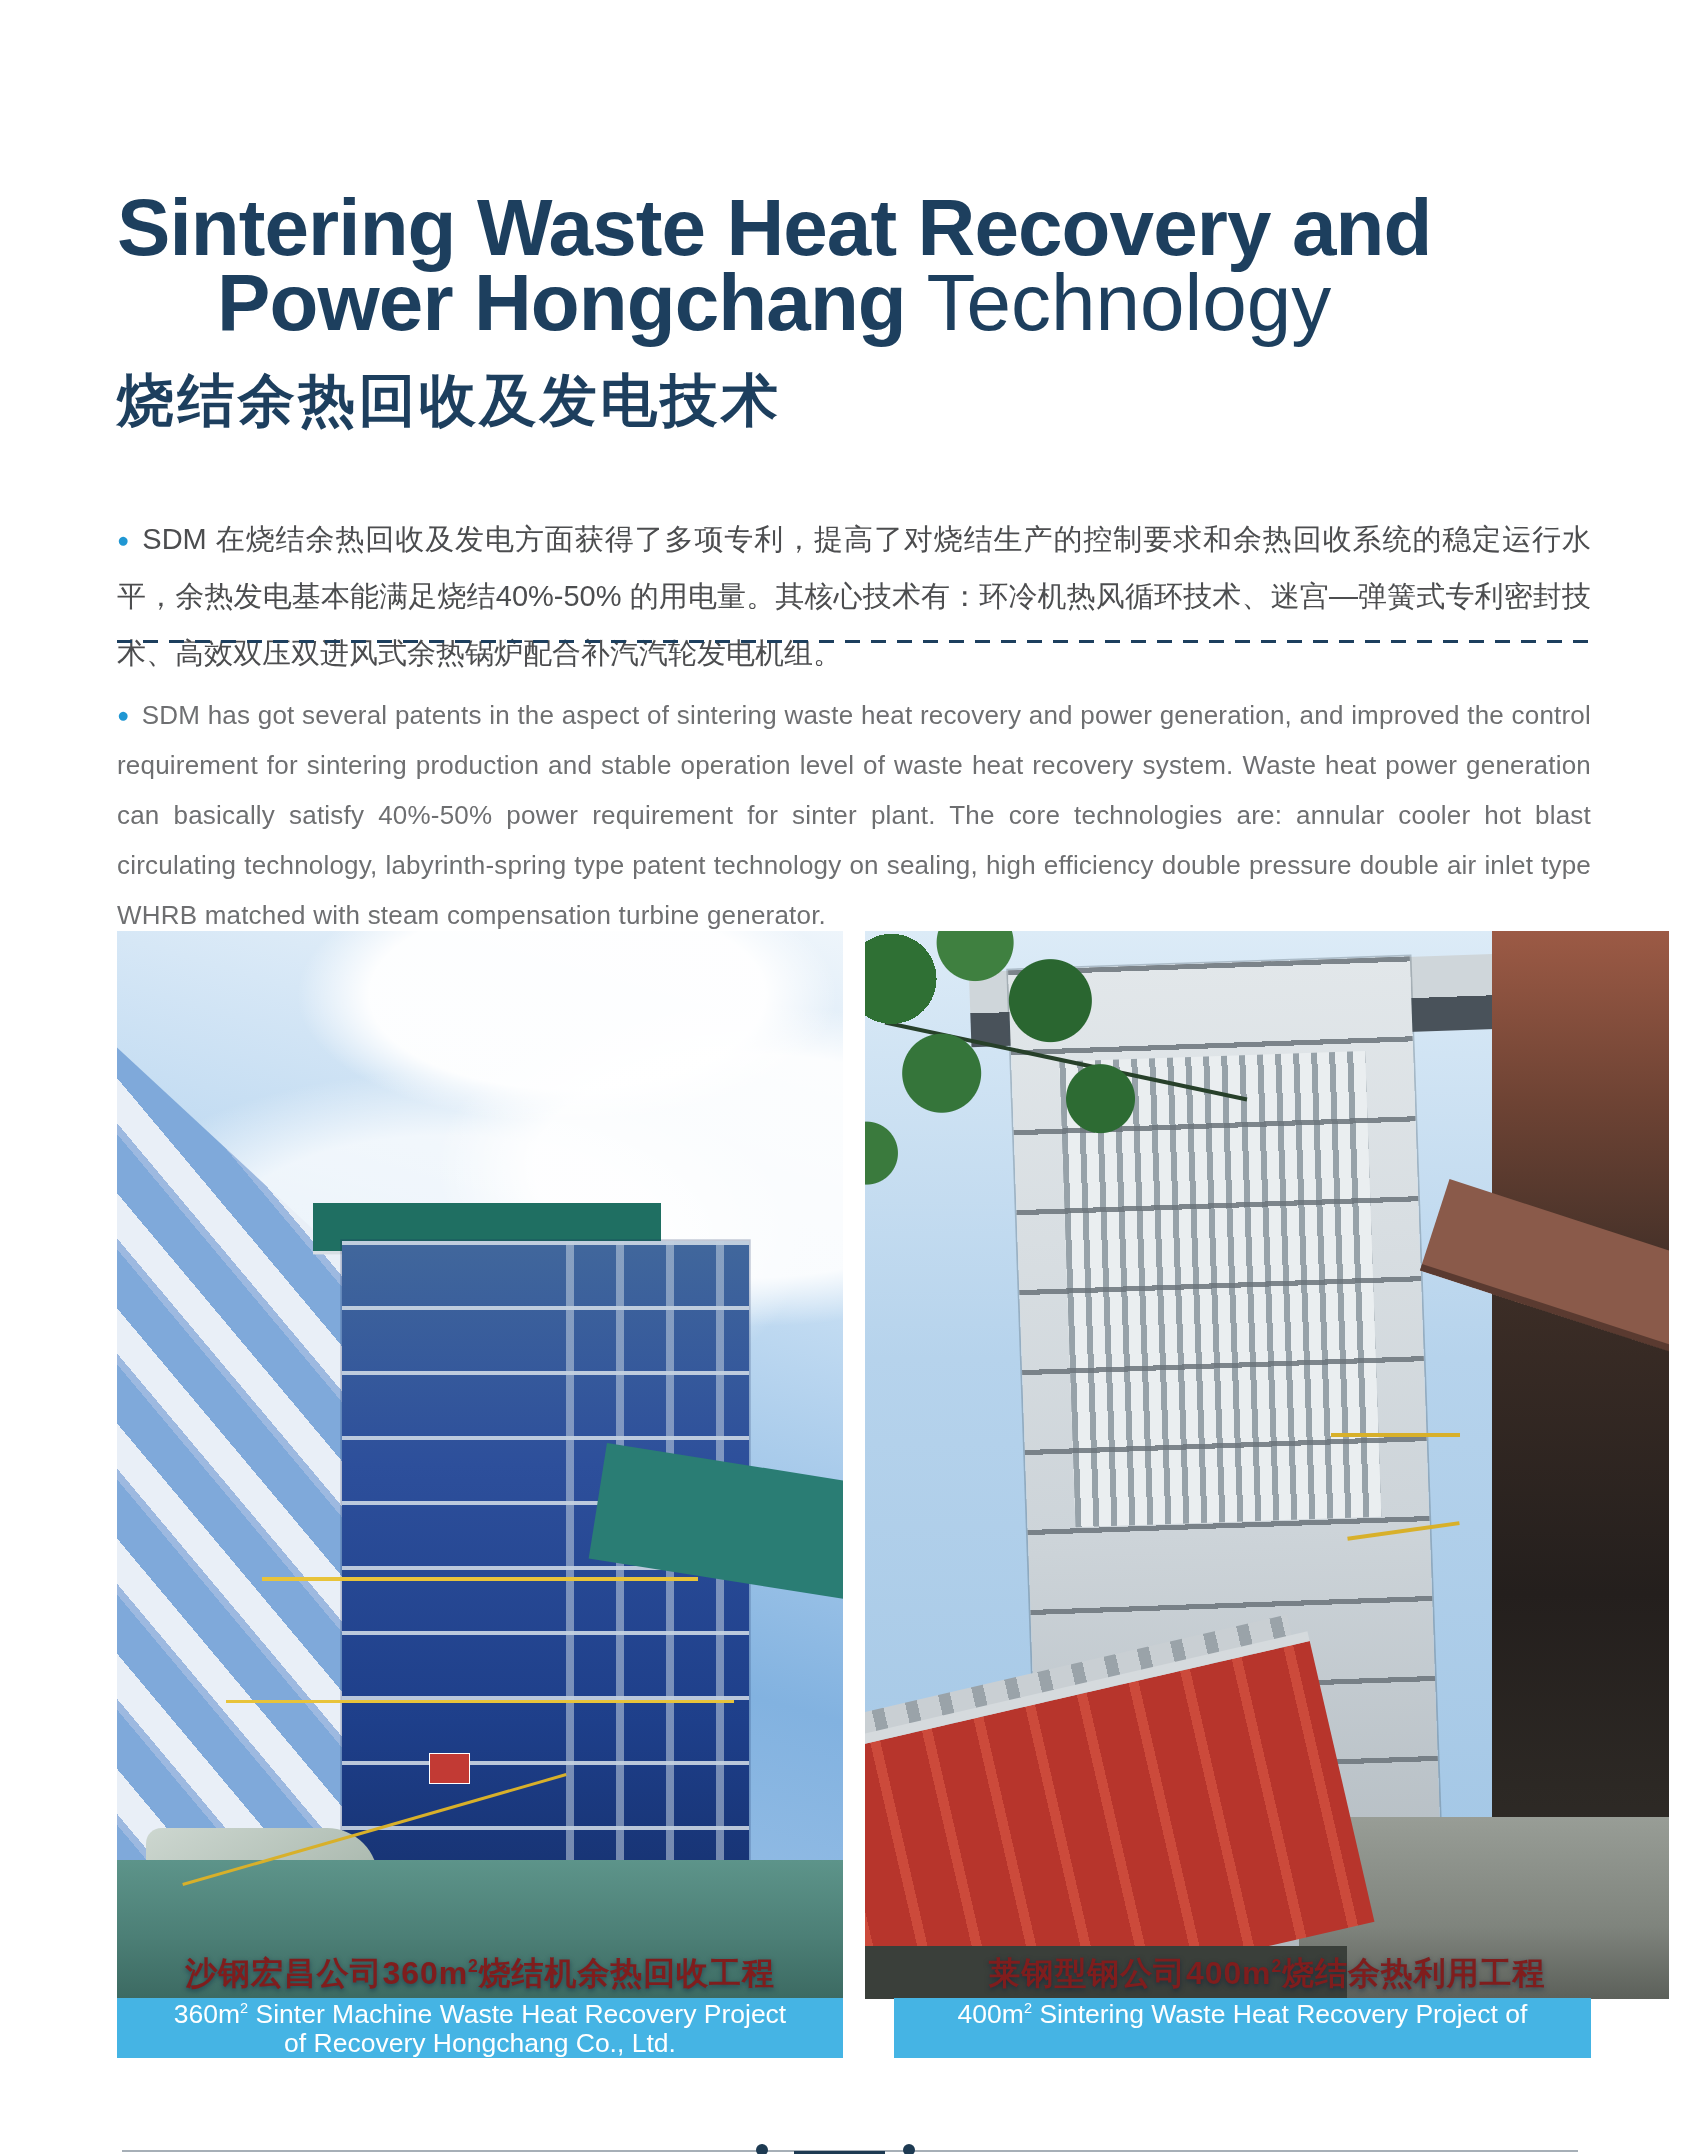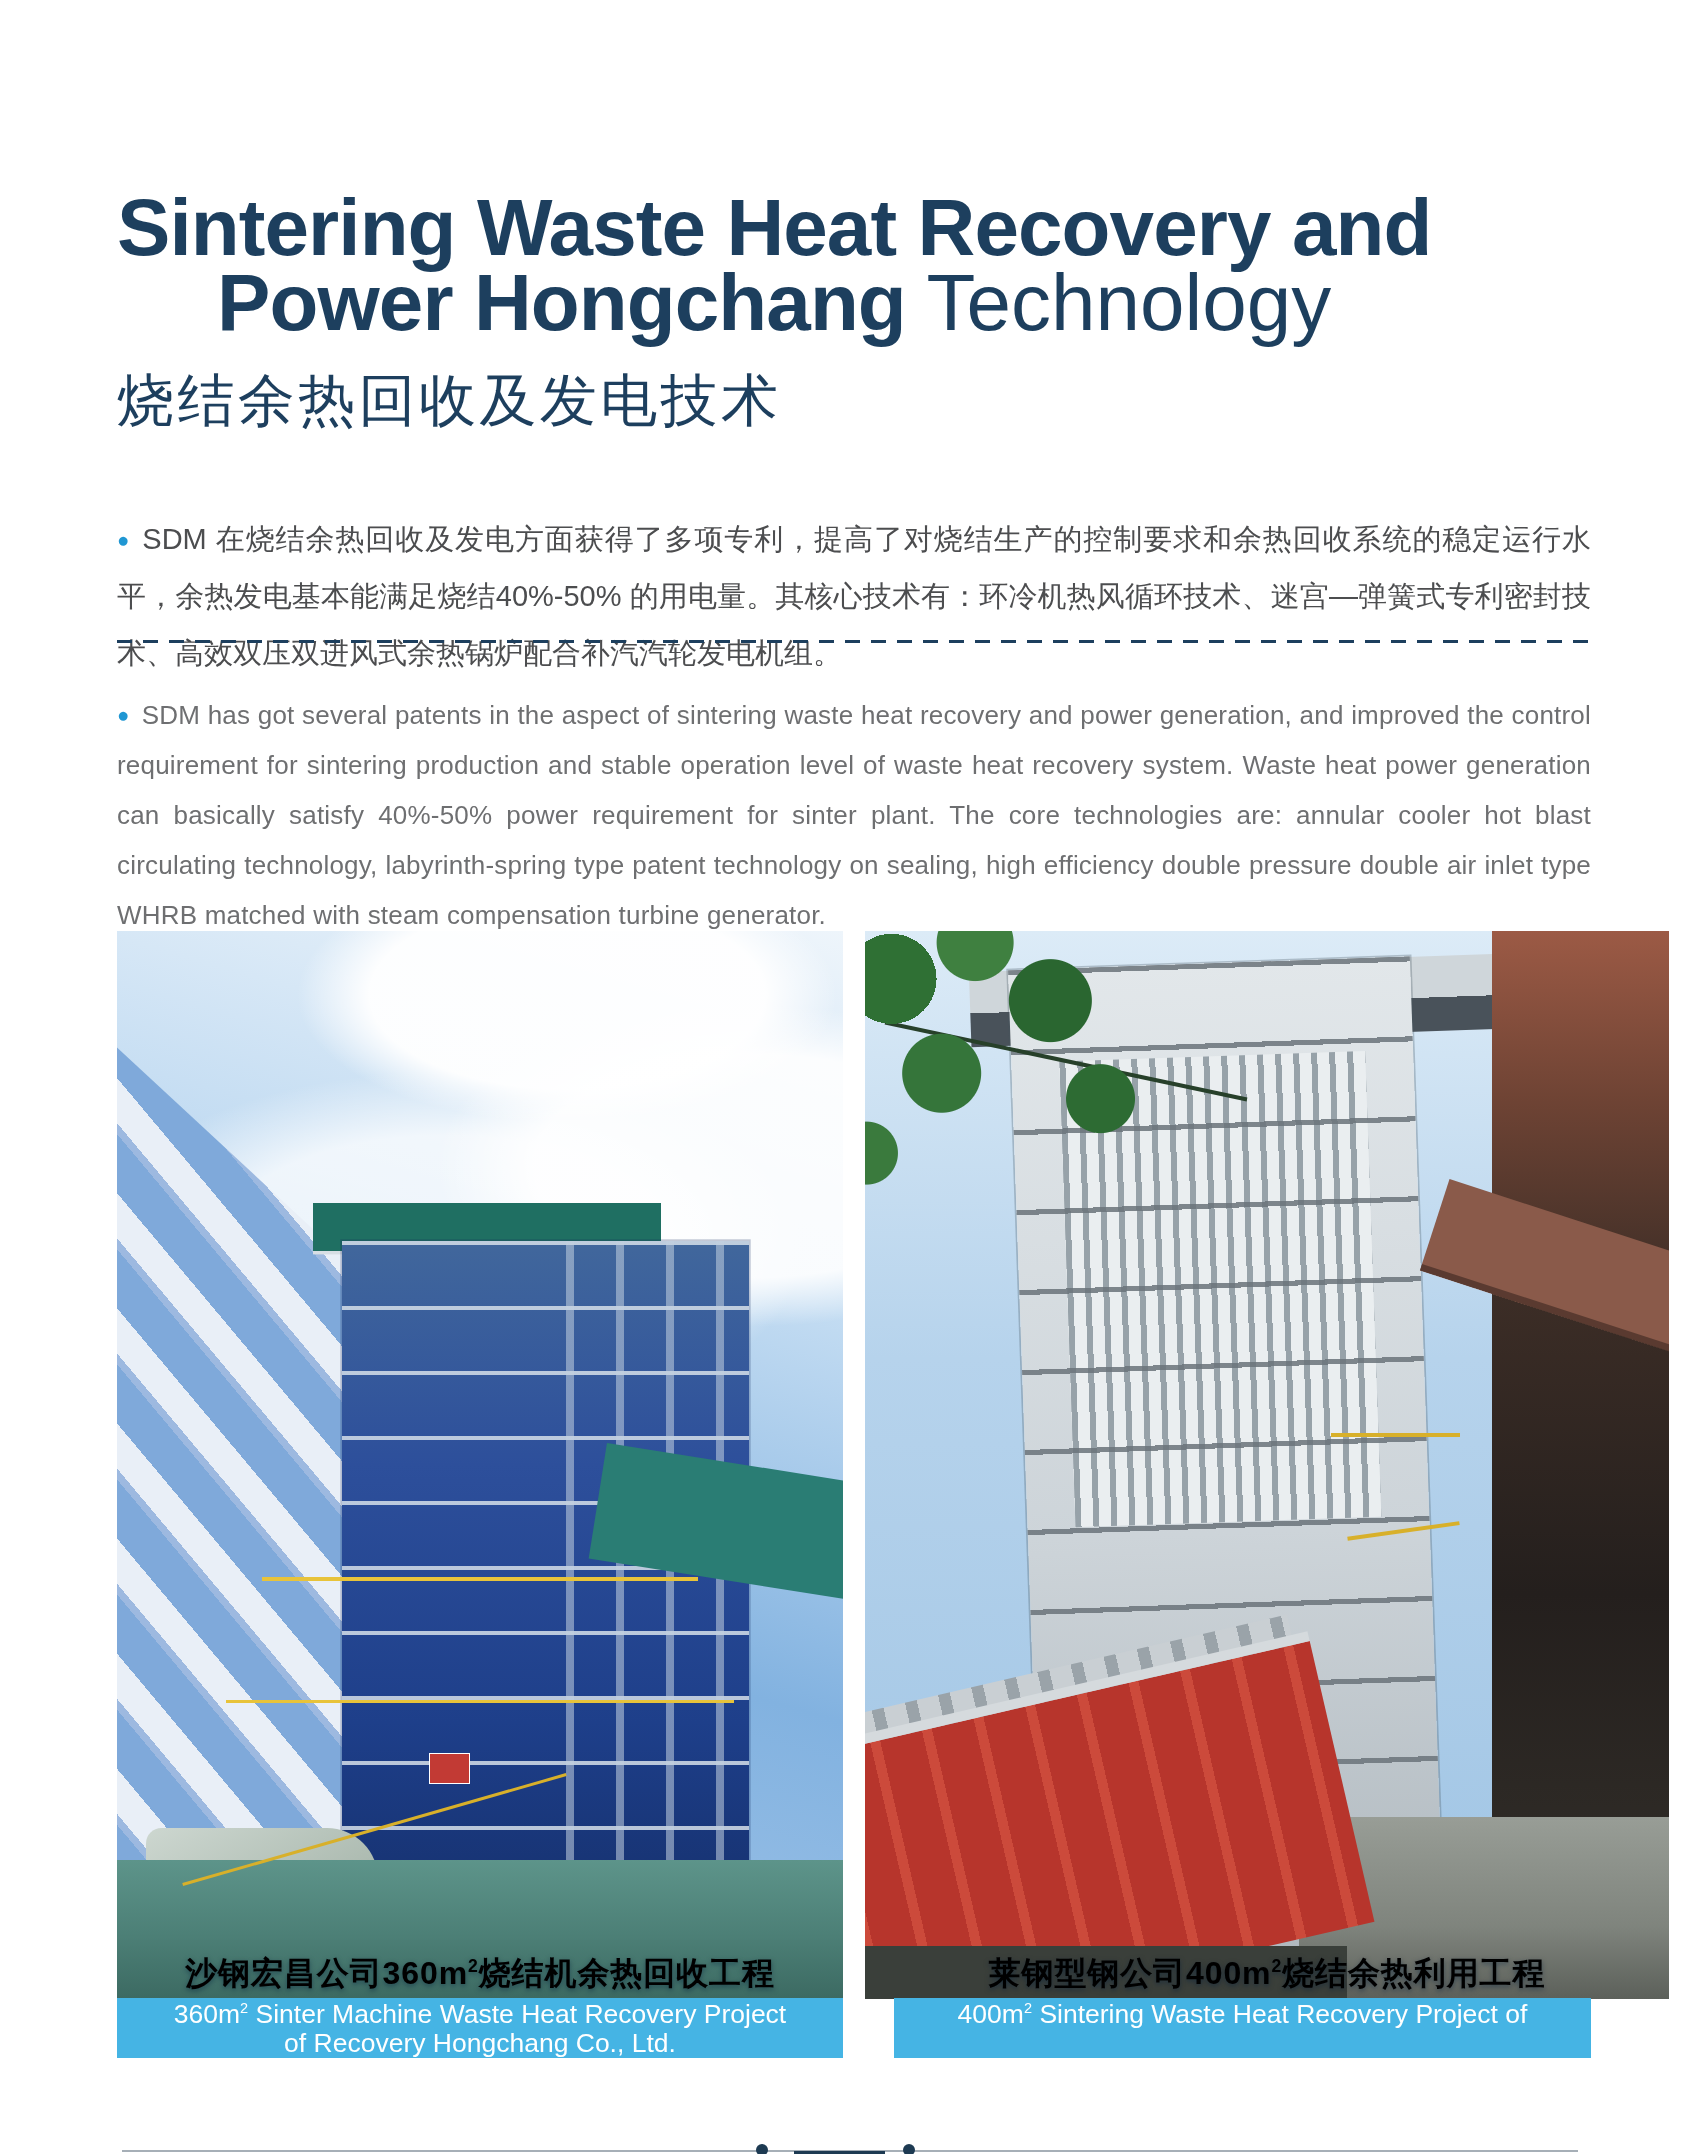--- a/index.html
+++ b/index.html
@@ -4,21 +4,21 @@
 <style>
   html,body{margin:0;padding:0;background:#ffffff;}
   #page{position:relative;width:1706px;height:2155px;background:#ffffff;overflow:hidden;
         font-family:"Liberation Sans",sans-serif;}
 
   
   .title{position:absolute;left:117px;top:190px;color:#1d3f5e;
          font-size:80px;line-height:75px;font-weight:700;letter-spacing:-0.9px;white-space:nowrap;text-align:center;}
   .title .light{font-weight:400;letter-spacing:0;}
   .cn-title{position:absolute;left:117px;top:363px;color:#1d3f5e;
-            font-size:57px;font-weight:400;letter-spacing:3.4px;white-space:nowrap;}
+            font-size:57px;font-weight:700;letter-spacing:3.4px;white-space:nowrap;}
 
   
   .para{position:absolute;left:117px;width:1474px;text-align:justify;}
   .para-cn{top:482px;color:#4c4d4f;font-size:29px;line-height:57px;}
   .para-en{top:664px;color:#6e6f71;font-size:26px;line-height:50px;letter-spacing:0.2px;}
   .bullet{color:#2097d3;font-size:20.5px;vertical-align:1.7px;padding-right:12px;}
 
   .divider{position:absolute;left:117px;top:640px;width:1474px;height:3.4px;
            background:repeating-linear-gradient(90deg,#1d3f5e 0 15.4px,transparent 15.4px 26px);}
 
@@ -89,21 +89,21 @@
   .shed{left:-8%;top:71%;width:68%;height:27%;transform:rotate(-13deg);
      border-top:10.3px solid #d5dadd;
      background:repeating-linear-gradient(90deg,#b7352c 0 43px,#cc4a3b 43px 53px);}
   .silver-band{left:-6%;top:69%;width:60%;height:5%;transform:rotate(-13deg);
      background:repeating-linear-gradient(90deg,#c9cfd3 0 22px,#9aa3a9 22px 34px);}
   .concrete{right:0;bottom:0;width:46%;height:17%;
      background:linear-gradient(180deg,#989d96 0%,#7f847d 60%,#5c605a 100%);}
   .ground-dark{left:0;bottom:0;width:60%;height:5%;background:#3a3f3a;}
 
   
-  .photo-cap-cn{position:absolute;left:0;bottom:3.4px;width:100%;text-align:center;color:#000000;
+  .photo-cap-cn{position:absolute;left:0;bottom:3.4px;width:100%;text-align:center;color:#7f1d1d;
      font-size:32px;font-weight:700;letter-spacing:0.9px;text-shadow:0 1.7px 5.1px rgba(0,30,60,.5);
      white-space:nowrap;}
   .cap-bar{position:absolute;top:1998px;height:60px;background:#45b4e4;color:#ffffff;
      text-align:center;font-size:26.5px;line-height:29px;padding-top:2px;box-sizing:border-box;}
   .cap-bar-left{left:117px;width:726px;}
   .cap-bar-right{left:865px;width:697px;margin-left:29px;}
   sup,.sup{font-size:.55em;vertical-align:super;line-height:0;}
 
   
   .footer-line{position:absolute;left:122px;top:2150px;width:1456px;height:1.7px;background:#a6afb7;}

